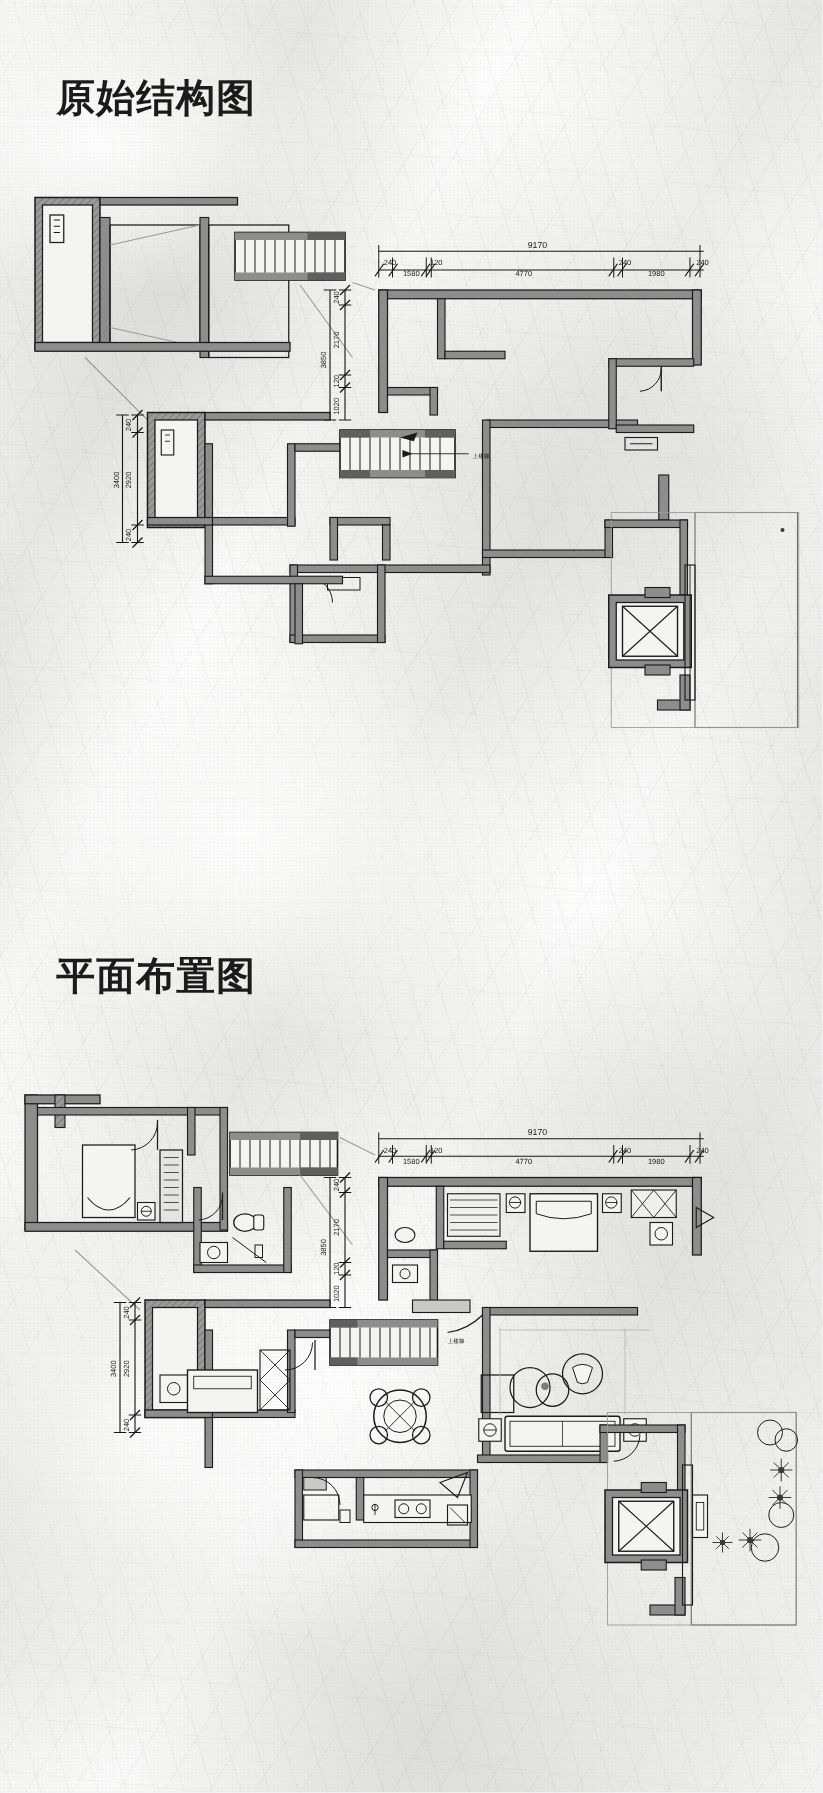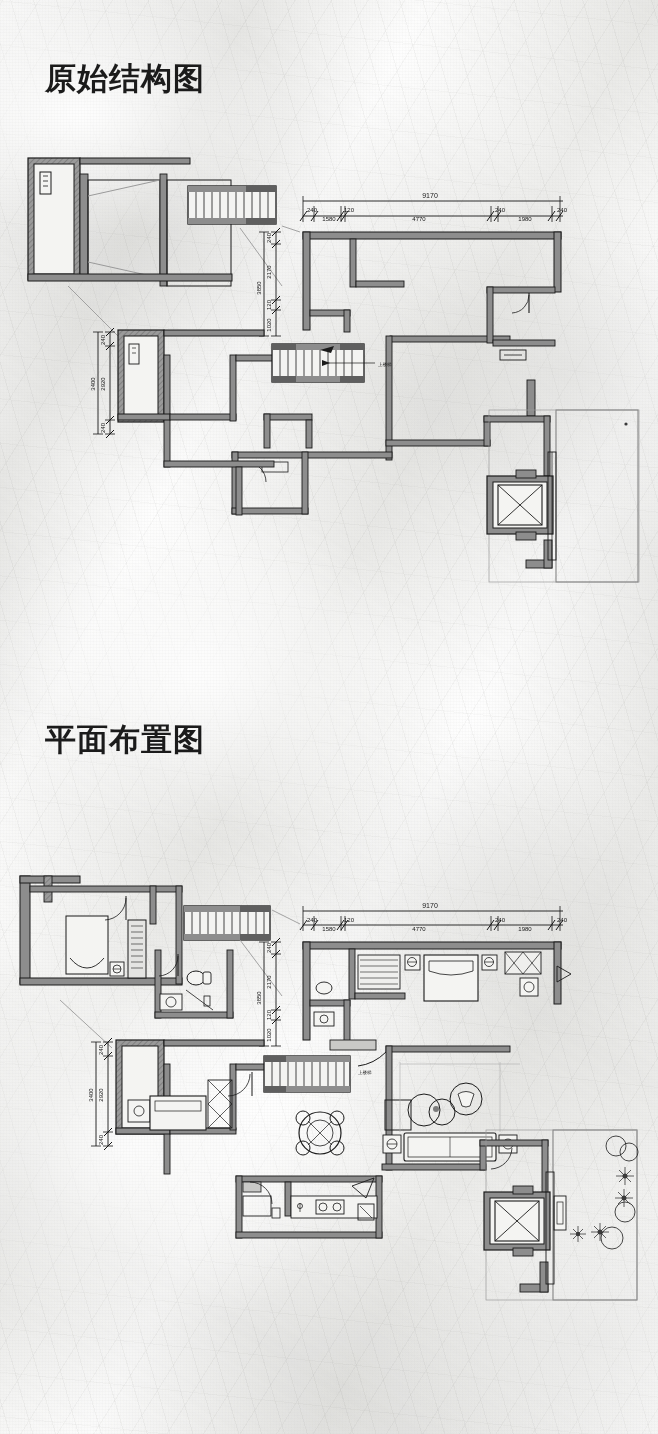--- a/index.html
+++ b/index.html
@@ -28,21 +28,21 @@
       radial-gradient(ellipse 280px 220px at 78% 62%, rgba(218,218,216,.35), rgba(255,255,255,0) 74%),
       radial-gradient(ellipse 340px 260px at 20% 80%, rgba(255,255,255,.85), rgba(255,255,255,0) 72%),
       radial-gradient(ellipse 300px 200px at 92% 93%, rgba(216,216,214,.38), rgba(255,255,255,0) 74%);}
   .g5{background:repeating-linear-gradient(0deg, rgba(200,200,198,.07) 0 1px, rgba(255,255,255,0) 1px 3px),
                  repeating-linear-gradient(90deg, rgba(200,200,198,.06) 0 1px, rgba(255,255,255,0) 1px 3px);}
 
   
   .title{position:absolute;left:45px;font-family:"Liberation Serif","DejaVu Serif",serif;
          font-size:31px;font-weight:700;color:#1b1b1b;letter-spacing:1px;white-space:nowrap;}
   #title-1{top:58px;}
-  #title-2{top:719px;}
+  #title-2{top:760px;}
 
   
   .plan{position:absolute;left:0;top:0;width:658px;height:1434px;pointer-events:none;}
   svg{display:block;overflow:visible;}
   text{font-family:"Liberation Sans",sans-serif;fill:#161616;}
 </style>
 </head>
 <body>
 
 <div id="paper">

